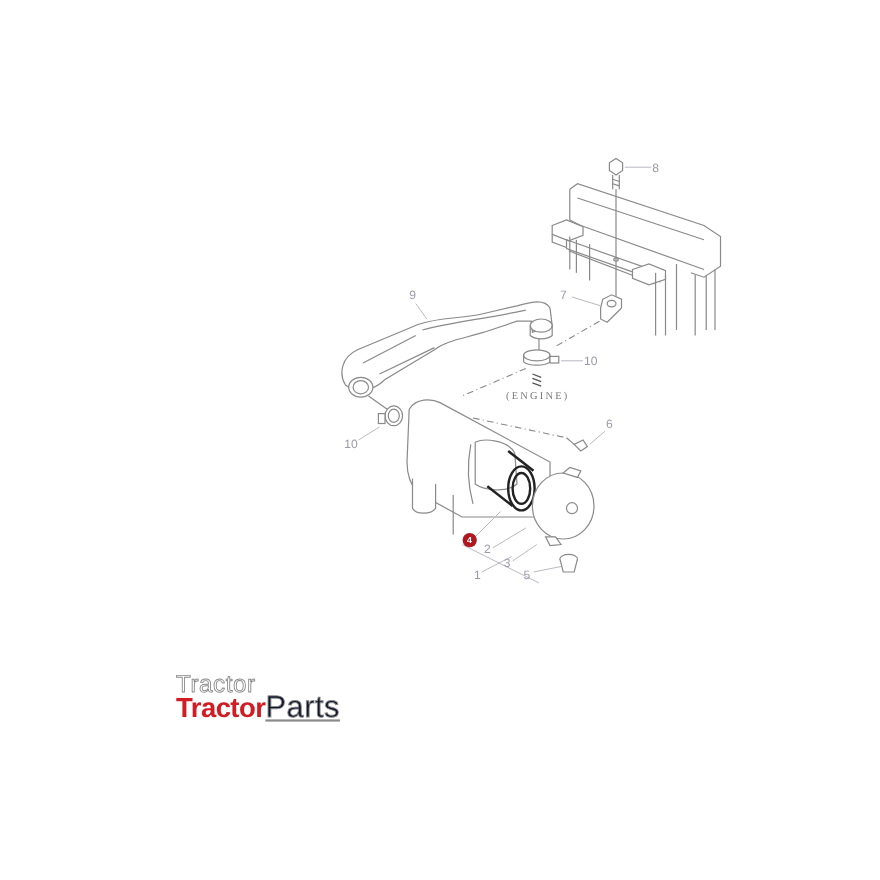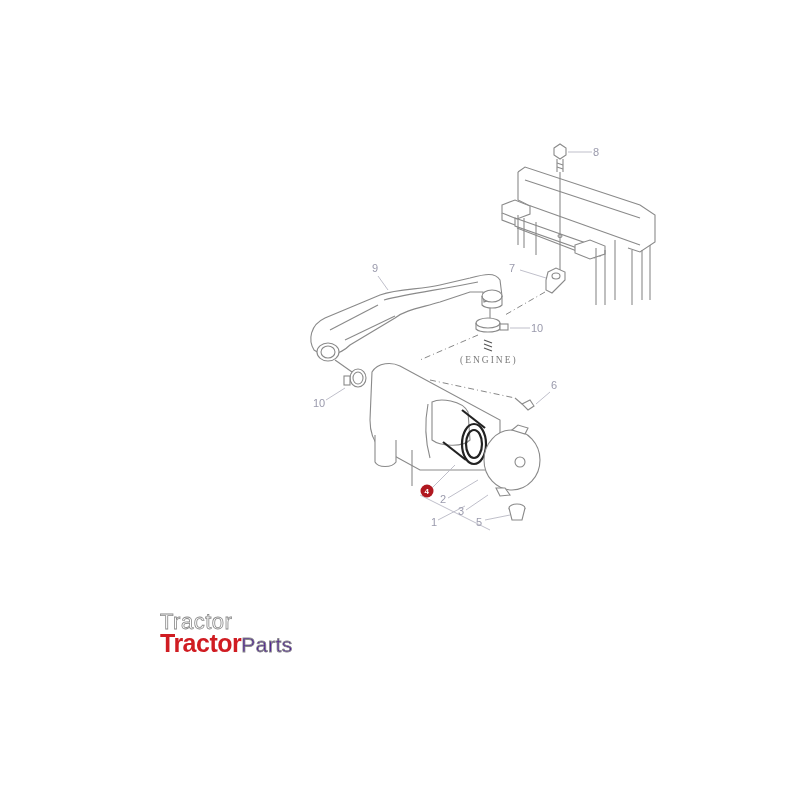--- a/index.html
+++ b/index.html
@@ -12,21 +12,21 @@
     .leader { stroke: #b8b8c4; stroke-width: 0.9; fill: none; }
     .dash { stroke: #888; stroke-width: 1; stroke-dasharray: 6 3 1 3; fill: none; }
     .callout { font-family: "Liberation Sans", sans-serif; font-size: 11px; fill: #9a9aac; }
     .engine { font-family: "Liberation Serif", serif; font-size: 9.5px; letter-spacing: 2px; fill: #7a7a7a; }
     .marker-circle { fill: #b01820; }
     .marker-text { font-family: "Liberation Sans", sans-serif; font-size: 8px; font-weight: bold; fill: #ffffff; }
     #logo { position: absolute; left: 160px; top: 612px; width: 170px; }
     #logo .brand-top { display: block; font-family: "Liberation Sans", sans-serif; font-size: 22px; line-height: 20px; color: #ffffff; -webkit-text-stroke: 0.8px #8a8a8a; letter-spacing: 0.5px; }
     #logo .brand-bottom { display: block; line-height: 22px; white-space: nowrap; }
     #logo .brand-tractor { font-family: "Liberation Sans", sans-serif; font-size: 25px; font-weight: bold; color: #d01c22; letter-spacing: -0.5px; }
-    #logo .brand-parts { font-family: "Liberation Sans", sans-serif; font-size: 21px; color: #4c1d95; -webkit-text-stroke: 0.8px #8a8a8a; letter-spacing: 0.5px; }
+    #logo .brand-parts { font-family: "Liberation Sans", sans-serif; font-size: 28px; color: #0f172a; -webkit-text-stroke: 0.8px #8a8a8a; letter-spacing: 0.5px; text-decoration: underline; }
   </style>
 </head>
 <body>
 
 <svg id="diagram" viewBox="0 0 800 800" xmlns="http://www.w3.org/2000/svg">
 
   <g>
 
     <path class="ln" d="M518 172 L525 167 L640 205 L655 215 L655 242 L640 252 L628 248"></path>
     <path class="ln" d="M518 172 L518 200 L528 205"></path>

